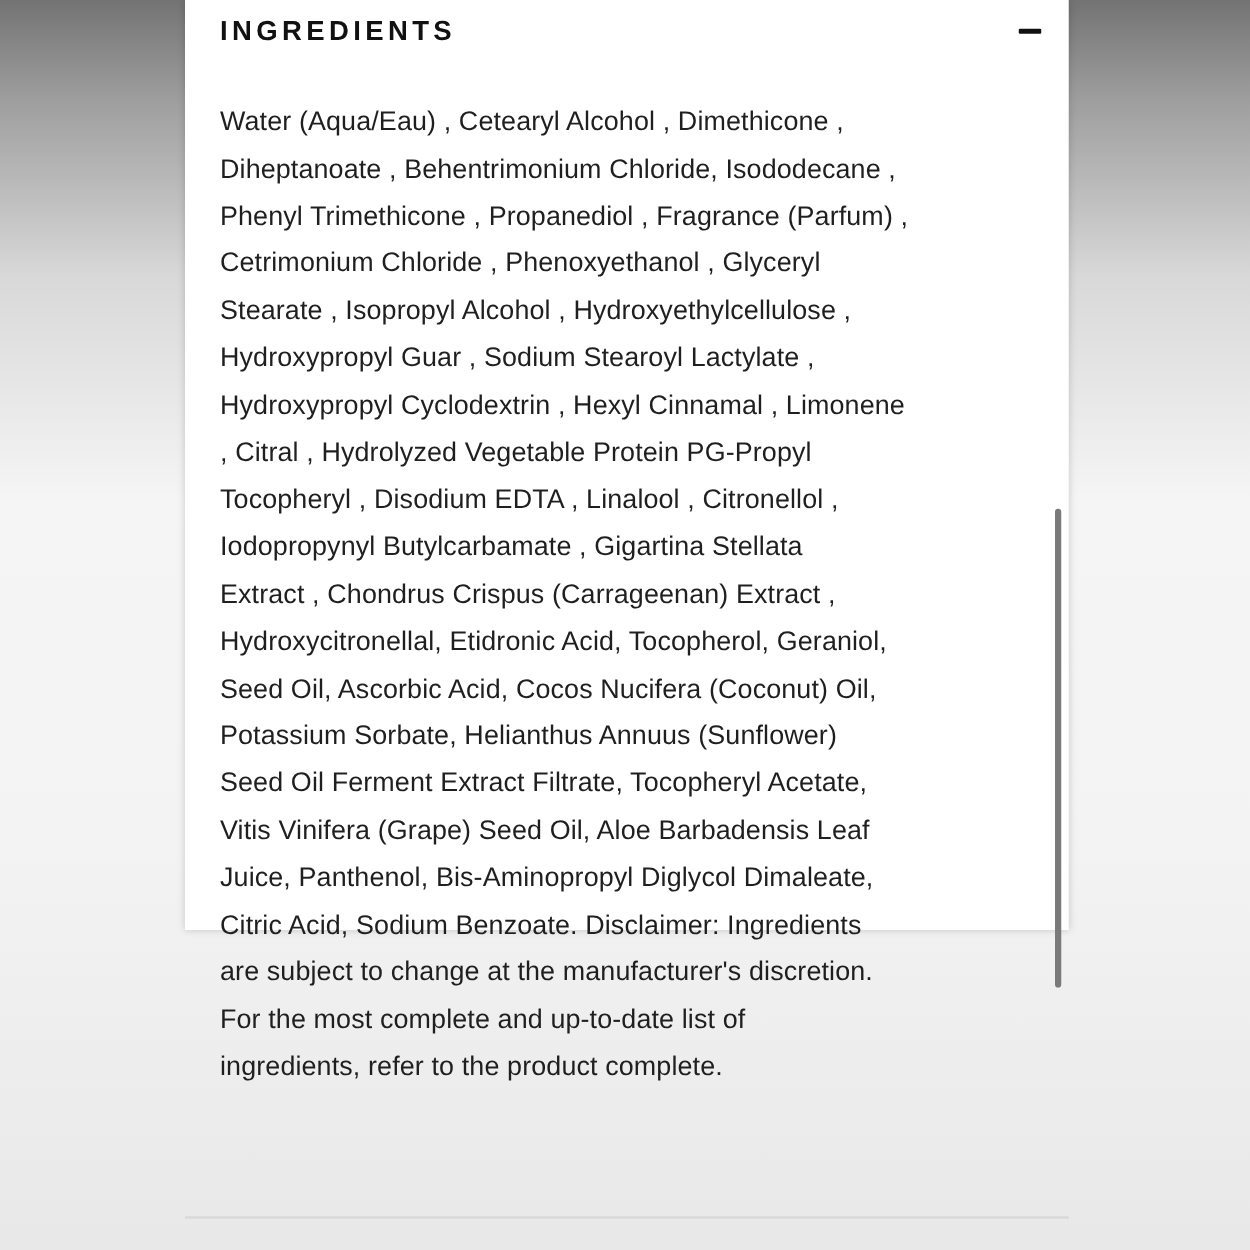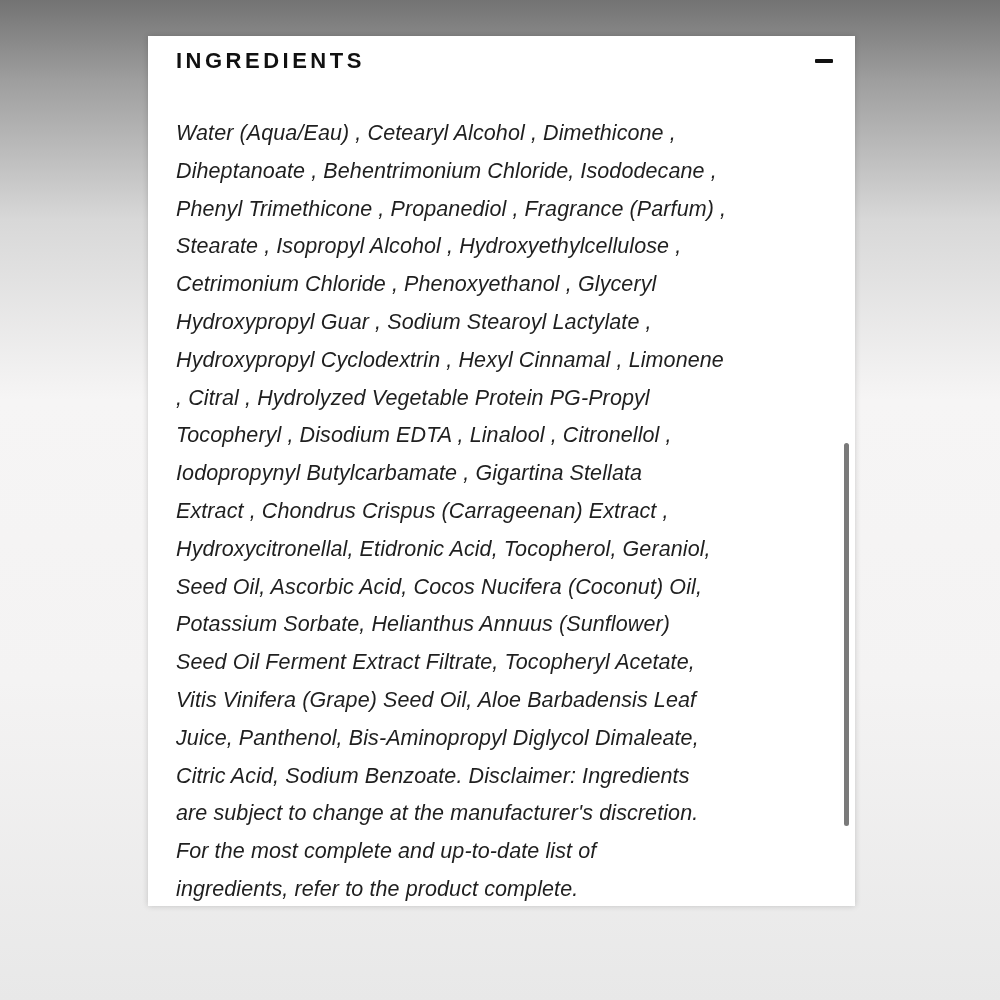--- a/index.html
+++ b/index.html
@@ -3,42 +3,41 @@
 <meta charset="utf-8">
 <style>
   html, body { margin: 0; padding: 0; }
   body {
     width: 1000px; height: 1000px; overflow: hidden; position: relative;
     background: linear-gradient(180deg, #737373 0%, #9e9e9e 8%, #d8d8d8 22%,
                 #f6f5f5 40%, #f4f3f3 68%, #e8e8e8 100%);
     font-family: "Liberation Sans", sans-serif;
   }
   .card {
-    position: absolute; left: 148px; top: 0; width: 707px; height: 870px;
-    background: #ffffff; box-shadow: 0 0 6px rgba(0,0,0,0.18); margin-top: 36px;
+    position: absolute; left: 148px; top: 0; width: 707px; height: 744px;
+    background: #ffffff; box-shadow: 0 0 6px rgba(0,0,0,0.18);
   }
   .accordion-header {
     position: absolute; left: 0; top: 0; width: 100%; height: 54px;
   }
   .accordion-title {
     position: absolute; left: 28px; top: 12px;
     font-size: 22px; font-weight: bold; letter-spacing: 3.5px;
     color: #111111; white-space: nowrap;
   }
   .collapse-btn {
     position: absolute; right: 14px; top: 10px; width: 34px; height: 30px;
     background: transparent; border: none; cursor: pointer;
     display: flex; align-items: center; justify-content: center; padding: 0;
   }
   .minus-bar { width: 18px; height: 4px; background: #111111; border-radius: 1px; }
   .ingredients-body {
     position: absolute; left: 28px; top: 79px; width: 658px;
     font-size: 21.5px; line-height: 37.8px; color: #1f1f1f;
     letter-spacing: 0.1px;
-    font-style: italic;
   }
   .ing-line { white-space: pre; height: 37.8px; }
   .scrollbar-thumb {
     position: absolute; left: 696px; top: 407px; width: 5px; height: 383px;
     background: #7a7a7a; border-radius: 3px;
   }
   .section-divider {
     position: absolute; left: 0; top: 973px; width: 100%; height: 2px;
     background: #d9d9d9;
   }
@@ -60,22 +59,22 @@
     <div class="accordion-title">INGREDIENTS</div>
     <button class="collapse-btn">
       <span class="minus-bar"></span>
     </button>
   </div>
 
   <div class="ingredients-body">
       <div class="ing-line">Water (Aqua/Eau) , Cetearyl Alcohol , Dimethicone ,</div>
       <div class="ing-line">Diheptanoate , Behentrimonium Chloride, Isododecane ,</div>
       <div class="ing-line">Phenyl Trimethicone , Propanediol , Fragrance (Parfum) ,</div>
+      <div class="ing-line">Cetrimonium Chloride , Phenoxyethanol , Glyceryl</div>
       <div class="ing-line">Stearate , Isopropyl Alcohol , Hydroxyethylcellulose ,</div>
-      <div class="ing-line">Cetrimonium Chloride , Phenoxyethanol , Glyceryl</div>
       <div class="ing-line">Hydroxypropyl Guar , Sodium Stearoyl Lactylate ,</div>
       <div class="ing-line">Hydroxypropyl Cyclodextrin , Hexyl Cinnamal , Limonene</div>
       <div class="ing-line">, Citral , Hydrolyzed Vegetable Protein PG-Propyl</div>
       <div class="ing-line">Tocopheryl , Disodium EDTA , Linalool , Citronellol ,</div>
       <div class="ing-line">Iodopropynyl Butylcarbamate , Gigartina Stellata</div>
       <div class="ing-line">Extract , Chondrus Crispus (Carrageenan) Extract ,</div>
       <div class="ing-line">Hydroxycitronellal, Etidronic Acid, Tocopherol, Geraniol,</div>
       <div class="ing-line">Seed Oil, Ascorbic Acid, Cocos Nucifera (Coconut) Oil,</div>
       <div class="ing-line">Potassium Sorbate, Helianthus Annuus (Sunflower)</div>
       <div class="ing-line">Seed Oil Ferment Extract Filtrate, Tocopheryl Acetate,</div>

